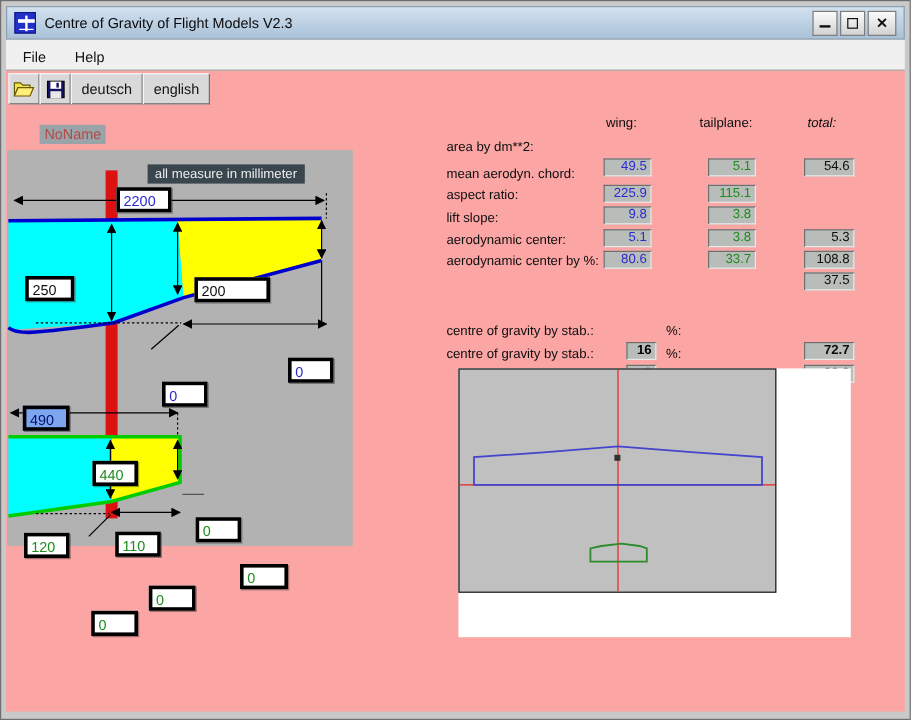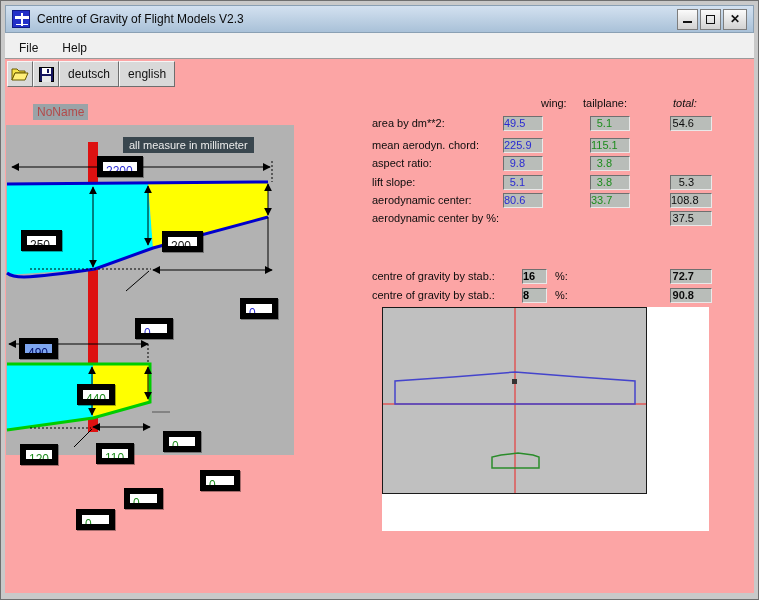--- a/index.html
+++ b/index.html
@@ -47,34 +47,34 @@
   
   .noname{position:absolute;left:28px;top:45px;background:#9aa3a7;color:#b34a4a;
     padding:1px 4px;font-size:12px;}
   
   .panel{position:absolute;left:1px;top:66px;width:288px;height:330px;background:#b2b2b2;}
   .panel svg{position:absolute;left:0;top:0;}
   .banner{position:absolute;left:117px;top:12px;background:#39464e;color:#ececec;
     padding:2px 6px;font-size:11px;white-space:nowrap;}
   
   .field{position:absolute;width:38px;height:21px;background:#fff;
-    border:6px solid #000000;box-shadow:1px 1px 0 rgba(0,0,0,0.35);
+    border:3px solid #000000;box-shadow:1px 1px 0 rgba(0,0,0,0.35);
     font-size:12px;line-height:19px;padding-left:3px;color:#111;overflow:hidden;}
   .field.blue{color:#2a2ad2;}
   .field.green{color:#1d8c1d;}
   .field.selected{background:#7ea6ef;color:#00106e;}
   
   .rtable{position:absolute;left:365px;top:33px;width:350px;height:220px;}
   .thead span{position:absolute;top:5px;color:#0d0d0d;}
-  .th-wing{left:135px;margin-left:36px;} .th-tail{left:213px;} .th-total{left:303px;font-style:italic;}
+  .th-wing{left:135px;} .th-tail{left:213px;} .th-total{left:303px;font-style:italic;}
   .trow{position:absolute;left:0;height:15px;width:350px;}
   .tlabel{position:absolute;left:2px;top:1px;color:#0d0d0d;white-space:nowrap;}
-  .vbox{position:absolute;top:0;height:15px;background:#b9bdb9;
+  .vbox{position:absolute;top:16px;height:15px;background:#b9bdb9;
     border:1px solid #6f6f6f;border-right-color:#e9e9e9;border-bottom-color:#e9e9e9;
-    text-align:right;padding-right:17px;line-height:13px;font-size:11px;}
+    text-align:right;padding-right:3px;line-height:13px;font-size:11px;}
   .vbox.wing{left:133px;width:40px;color:#2a2ad2;}
   .vbox.tail{left:220px;width:40px;color:#1d8c1d;}
   .vbox.total{left:300px;width:42px;color:#0d0d0d;}
   .vbox.total.bold{font-weight:bold;}
   .vbox.stabbox{left:152px;width:25px;color:#000;font-weight:bold;}
   .vbox.greenbg{background:#b5d2b5;color:#1c6e1c;width:44px;}
   .pct{position:absolute;left:185px;top:1px;color:#0d0d0d;}
   
   .canvas-wrap{position:absolute;left:377px;top:248px;width:327px;height:224px;background:#fff;}
   .canvas{position:absolute;left:0;top:0;width:265px;height:187px;background:#c0c0c0;border:1px solid #1a1a1a;}
@@ -166,21 +166,21 @@
         <line x1="146" y1="287" x2="164" y2="287" stroke="#555"></line>
         <line x1="24" y1="303" x2="85" y2="303" stroke="#000" stroke-dasharray="2,2"></line>
         <line x1="87" y1="302" x2="144" y2="302" stroke="#000" marker-start="url(#ah)" marker-end="url(#ah)"></line>
         <line x1="68" y1="322" x2="86" y2="304" stroke="#000"></line>
       </svg>
       <div class="banner">all measure in millimeter</div>
     </div>
 
     <div class="field blue" style="left:92px;top:97px;width:46px;">2200</div>
     <div class="field" style="left:16px;top:171px;width:41px;">250</div>
-    <div class="field" style="left:157px;top:172px;width:41px;">200</div>
+    <div class="field" style="left:157px;top:172px;width:63px;">200</div>
     <div class="field blue" style="left:235px;top:239px;">0</div>
     <div class="field blue" style="left:130px;top:259px;">0</div>
     <div class="field selected" style="left:14px;top:279px;width:39px;">490</div>
     <div class="field green" style="left:72px;top:325px;">440</div>
     <div class="field green" style="left:15px;top:385px;">120</div>
     <div class="field green" style="left:91px;top:384px;">110</div>
     <div class="field green" style="left:158px;top:372px;">0</div>
     <div class="field green" style="left:195px;top:411px;width:40px;">0</div>
     <div class="field green" style="left:119px;top:429px;width:39px;">0</div>
     <div class="field green" style="left:71px;top:450px;width:39px;">0</div>

